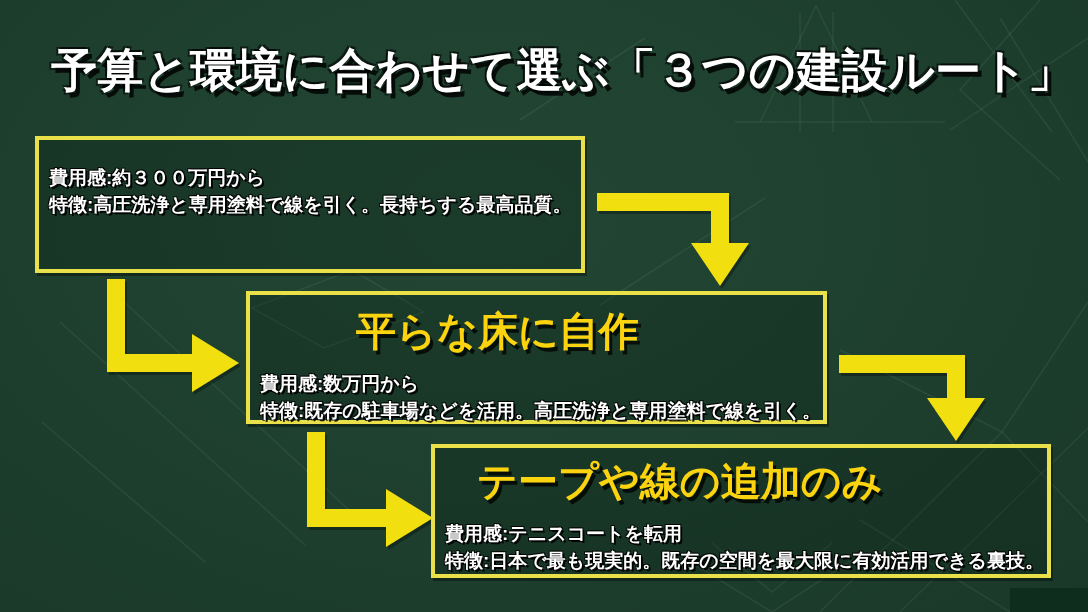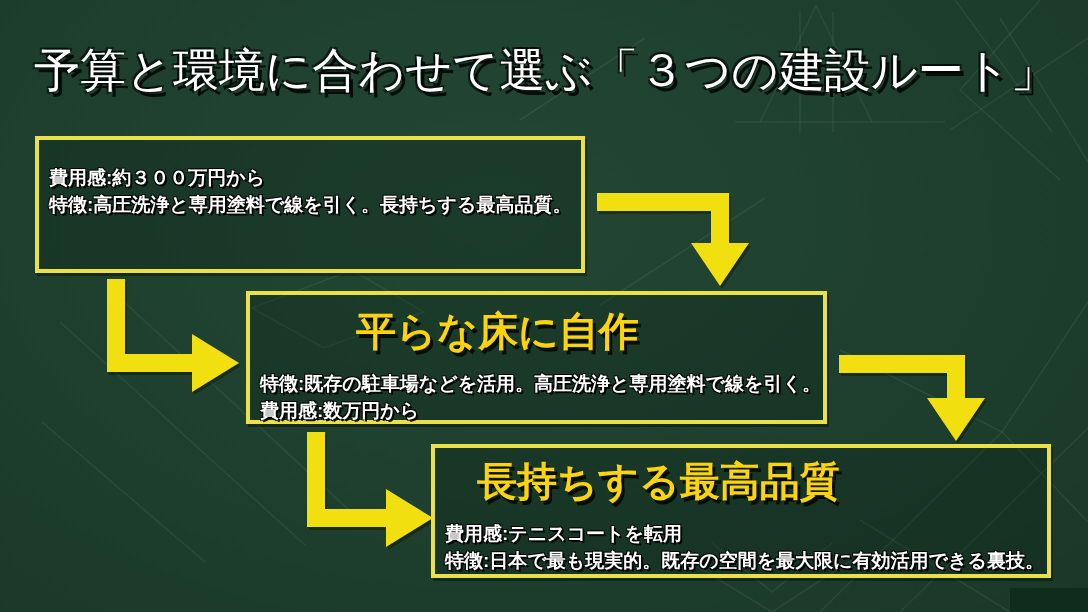--- a/index.html
+++ b/index.html
@@ -10,24 +10,25 @@
   }
   .stage{position:absolute;inset:0;width:1088px;height:612px;
     background:radial-gradient(ellipse at 45% 35%, #234734 0%, #1e3f2e 55%, #1a3828 100%);
   }
   .bg-lines{position:absolute;inset:0;pointer-events:none;}
   .dark-patch{position:absolute;left:1010px;top:588px;width:78px;height:24px;
     background:rgba(8,38,22,.6);}
 
   .main-title{
     position:absolute;left:34px;top:40px;width:1040px;
-    font-size:46px;font-weight:400;color:#ffffff;letter-spacing:0px;
+    font-size:46px;font-weight:700;color:#ffffff;letter-spacing:0px;
     white-space:nowrap;
     text-shadow:-2px -2px 0 rgba(0,0,0,.55), 2px -2px 0 rgba(0,0,0,.55),
                 -2px 2px 0 rgba(0,0,0,.55), 4px 5px 0 rgba(0,0,0,.8);
+    text-align:right;
   }
 
   .route-box{
     position:absolute;box-sizing:border-box;
     border:4px solid #e9e04a;
     background:rgba(6,24,15,.22);
     box-shadow:2px 3px 0 rgba(0,0,0,.35);
   }
   .route-box .box-title{
     font-size:40px;font-weight:900;color:#fbd30e;line-height:1.12;
@@ -117,26 +118,26 @@
   <div class="route-box box-1">
     <div class="box-body">
       <div class="box-line">費用感:約３００万円から</div>
       <div class="box-line">特徴:高圧洗浄と専用塗料で線を引く。長持ちする最高品質。</div>
     </div>
   </div>
 
   <div class="route-box box-2">
     <div class="box-title">平らな床に自作</div>
     <div class="box-body">
+      <div class="box-line">費用感:数万円から</div>
       <div class="box-line">特徴:既存の駐車場などを活用。高圧洗浄と専用塗料で線を引く。</div>
-      <div class="box-line">費用感:数万円から</div>
     </div>
   </div>
 
   <div class="route-box box-3">
-    <div class="box-title">長持ちする最高品質</div>
+    <div class="box-title">テープや線の追加のみ</div>
     <div class="box-body">
       <div class="box-line">費用感:テニスコートを転用</div>
       <div class="box-line">特徴:日本で最も現実的。既存の空間を最大限に有効活用できる裏技。</div>
     </div>
   </div>
 
 </div>
 
 </body></html>

